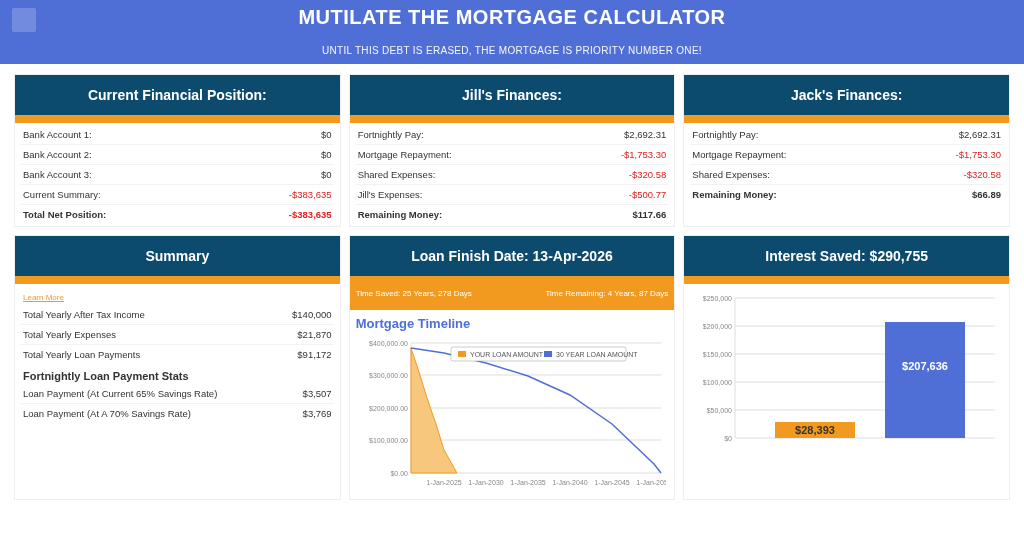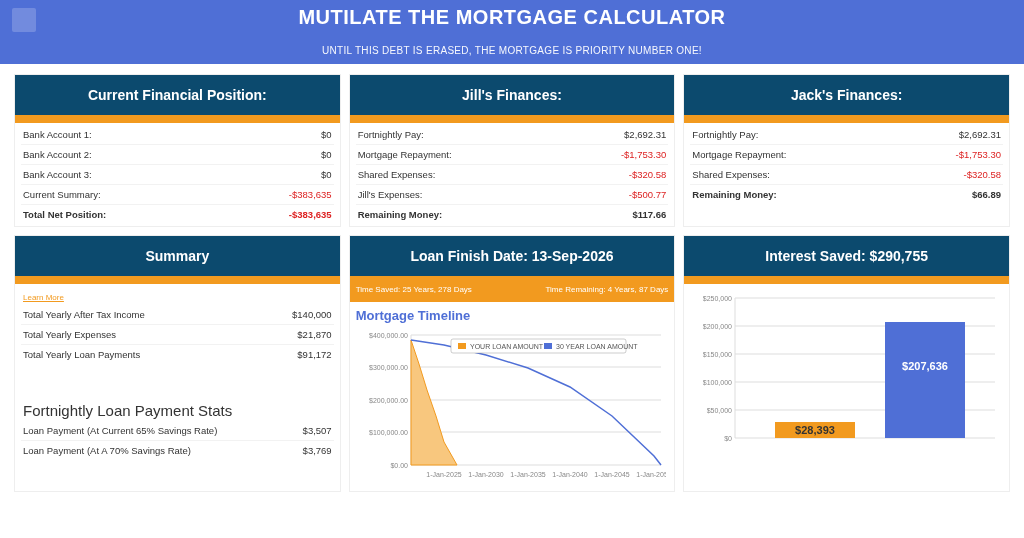--- a/index.html
+++ b/index.html
@@ -5,29 +5,29 @@
   *{box-sizing:border-box;margin:0;padding:0;}
   body{font-family:Arial,Helvetica,sans-serif;background:#fff;color:#333;width:1024px;height:538px;overflow:hidden;}
   .topbar{background:#4f6fd6;color:#fff;text-align:center;padding:6px 0 8px 0;position:relative;}
   .topbar h1{font-size:20px;font-weight:800;letter-spacing:0.5px;}
   .topbar .sub{font-size:10px;letter-spacing:0.3px;margin-top:16px;opacity:0.95;}
   .logo{position:absolute;left:12px;top:8px;width:24px;height:24px;background:#fff;opacity:0.2;border-radius:2px;}
   .grid{display:grid;grid-template-columns:1fr 1fr 1fr;gap:8px;padding:10px 14px 6px 14px;}
   .panel{border:1px solid #eee;}
   .panel-head{background:#0c4a6e;color:#fff;font-weight:700;text-align:center;padding:12px 4px;font-size:14px;}
   .panel-bar{background:#f29a1f;height:8px;}
-  .panel-bar.info{height:26px;color:#fff;font-size:8px;display:flex;justify-content:space-between;align-items:center;padding:0 6px;}
+  .panel-bar.info{height:34px;color:#fff;font-size:8px;display:flex;justify-content:space-between;align-items:center;padding:0 6px;}
   .panel-body{padding:2px 6px;}
   .row{display:flex;justify-content:space-between;font-size:9.5px;padding:4px 2px;border-bottom:1px solid #f2f2f2;gap:47px;}
   .row:last-child{border-bottom:none;}
   .row .val{font-variant-numeric:tabular-nums;}
   .neg{color:#d22;}
   .bold .lab,.bold .val{font-weight:700;}
   .learn{color:#f29a1f;font-size:8px;text-decoration:underline;padding:3px 2px;display:inline-block;}
-  .subhead{font-size:15px;font-weight:400;padding:6px 2px 2px 2px;margin-top:32px;}
+  .subhead{font-size:11px;font-weight:700;padding:6px 2px 2px 2px;}
   .chart-area{padding:4px 6px 6px 6px;}
   .chart-title{color:#4f6fd6;font-weight:700;font-size:13px;margin:2px 0 2px 0;}
   svg{display:block;}
   .axis-text{font-size:7px;fill:#888;}
   .grid-line{stroke:#ddd;stroke-width:1;}
   .legend{font-size:7px;fill:#555;}
   .legend-box{stroke:#999;stroke-width:0.5;fill:#fff;}
 </style>
 </head>
 <body>
@@ -144,21 +144,21 @@
           </div>
           <div class="row">
             <span class="lab">Loan Payment (At A 70% Savings Rate)</span>
             <span class="val">$3,769</span>
           </div>
         </div>
     </div>
   </div>
 
   <div class="panel">
-    <div class="panel-head">Loan Finish Date: 13-Sep-2026</div>
+    <div class="panel-head">Loan Finish Date: 13-Apr-2026</div>
     <div class="panel-bar info">
       <span>Time Saved: 25 Years, 278 Days</span>
       <span>Time Remaining: 4 Years, 87 Days</span>
     </div>
     <div class="chart-area">
       <div class="chart-title">Mortgage Timeline</div>
       <svg width="310" height="160">
 
         <g>
           <line class="grid-line" x1="55" y1="10" x2="55" y2="140"></line>

